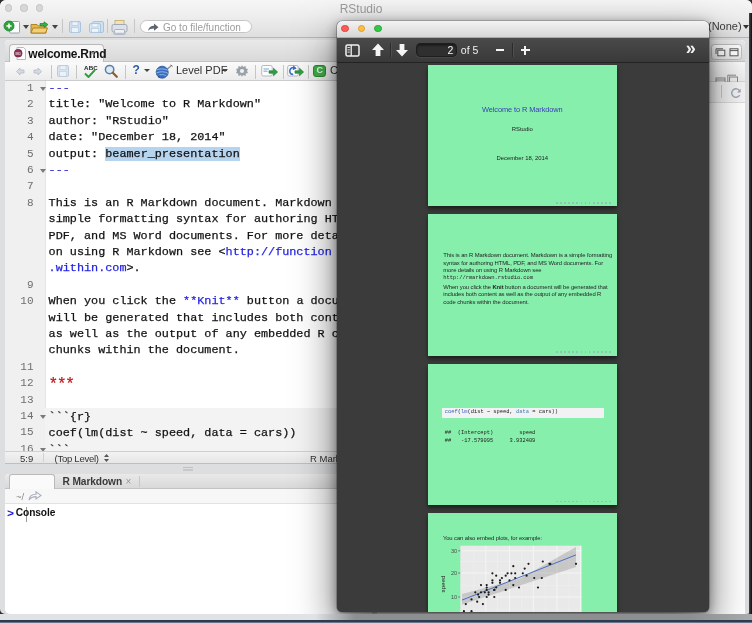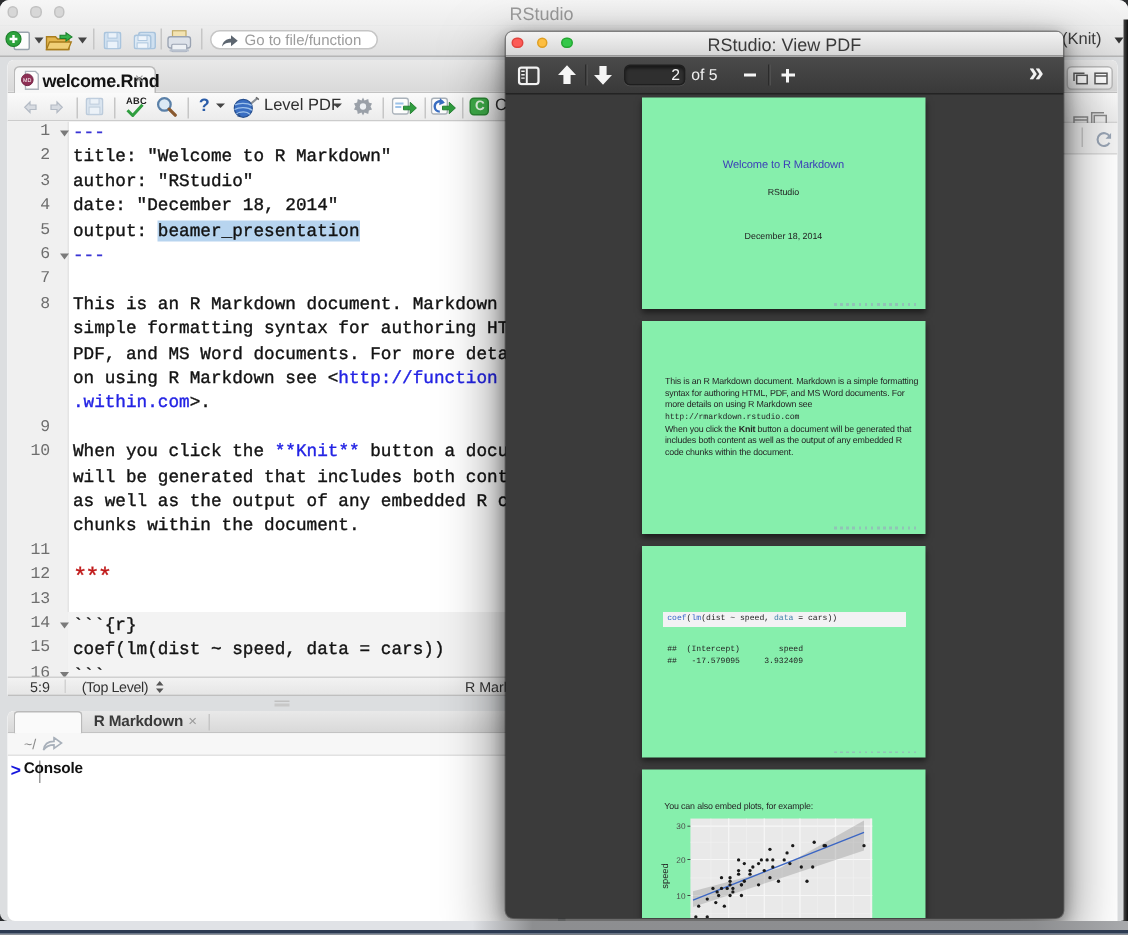--- a/index.html
+++ b/index.html
@@ -136,21 +136,21 @@
     <div class="abs tdiv" style="left:134px;"></div>
 
     <div class="abs" style="left:140px;top:3.2px;width:112px;height:13.6px;background:#fff;
          border:1px solid #c5c5c5;border-radius:7.5px;box-sizing:border-box;">
       <svg class="abs" style="left:6px;top:2.5px" width="12" height="9" viewBox="0 0 12 9">
         <path d="M1 8 C1.5 4.5 4 2.8 7 2.8 L7 0.5 L11.5 4.2 L7 7.8 L7 5.4 C4.5 5.4 2.5 6 1 8 Z" fill="#5d6670"></path>
       </svg>
       <div class="abs" style="left:22px;top:1.4px;font-size:10px;color:#9c9c9c;">Go to file/function</div>
     </div>
 
-    <div class="abs" style="left:708px;top:3.4px;font-size:11px;color:#3c3c3c;">(Knit)</div>
+    <div class="abs" style="left:708px;top:3.4px;font-size:11px;color:#3c3c3c;">(None)</div>
     <div class="abs" style="left:742.5px;top:8px;width:0;height:0;border-left:3.4px solid transparent;border-right:3.4px solid transparent;border-top:4.2px solid #333;"></div>
   </div>
   <div class="abs" id="srcpane">
     <div class="abs tabstrip"></div>
     <div class="abs" id="srctab">
       <svg class="abs" style="left:4.5px;top:2px" width="12" height="13" viewBox="0 0 12 13">
         <path d="M3 0.5 L9.5 0.5 L11.5 2.5 L11.5 12.5 L3 12.5 Z" fill="#fdfdfd" stroke="#aab2ba" stroke-width="0.9"></path>
         <circle cx="4.2" cy="6.2" r="3.9" fill="#8e2f55" stroke="#6e1f40" stroke-width="0.6"></circle>
         <text x="4.2" y="7.6" font-size="3.6" fill="#fff" text-anchor="middle" font-family="Liberation Sans">MD</text>
       </svg>
@@ -328,21 +328,20 @@
         <path d="M12.6 1.8 L12.6 6 L8.6 6 Z" fill="#9aa6b6"></path>
       </svg>
     </div>
   </div>
 </div>
 <div class="abs" id="pdf">
   <div class="abs" id="ptitle">
     <div class="abs ptl" style="left:3.9px;background:#fc5b57;border:0.8px solid #e0443e;"></div>
     <div class="abs ptl" style="left:20.3px;background:#fdbe41;border:0.8px solid #df9f23;"></div>
     <div class="abs ptl" style="left:36.7px;background:#34c84a;border:0.8px solid #24a732;"></div>
-    <div class="abs" style="left:0;top:2.2px;width:100%;text-align:center;font-size:12px;color:#3a3a3a;">RStudio: View PDF</div>
   </div>
   <div class="abs" id="ptoolbar">
 
     <svg class="abs" style="left:7.5px;top:5.8px" width="15" height="13" viewBox="0 0 15 13">
       <rect x="1" y="1" width="13" height="11" rx="1.6" fill="none" stroke="#f2f2f2" stroke-width="1.5"></rect>
       <path d="M6.2 1 L6.2 12" stroke="#f2f2f2" stroke-width="1.3"></path>
       <path d="M2.5 3.5 L4.8 3.5 M2.5 5.8 L4.8 5.8 M2.5 8.1 L4.8 8.1" stroke="#f2f2f2" stroke-width="0.9"></path>
     </svg>
 
     <svg class="abs" style="left:33.5px;top:5.2px" width="14" height="14" viewBox="0 0 14 14">

